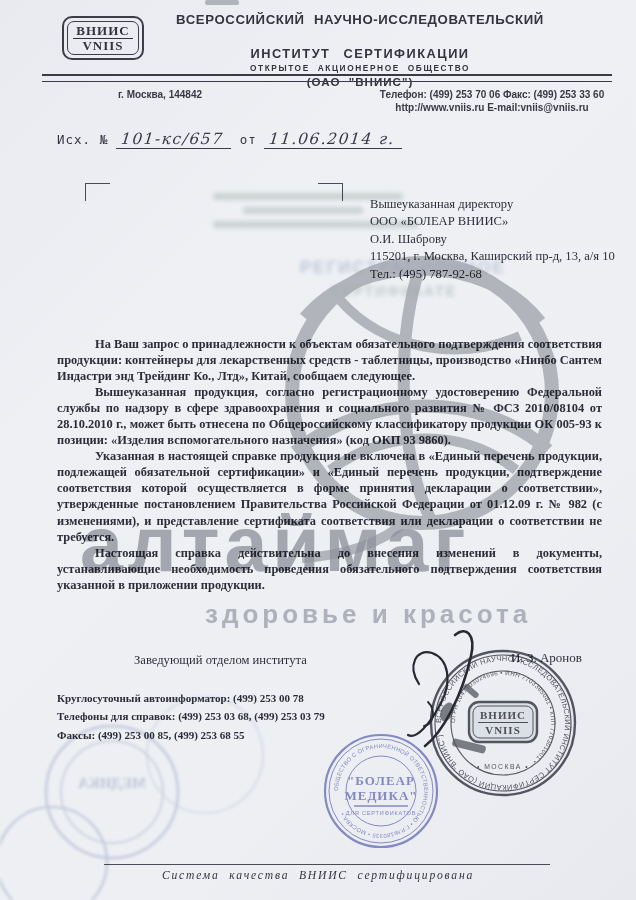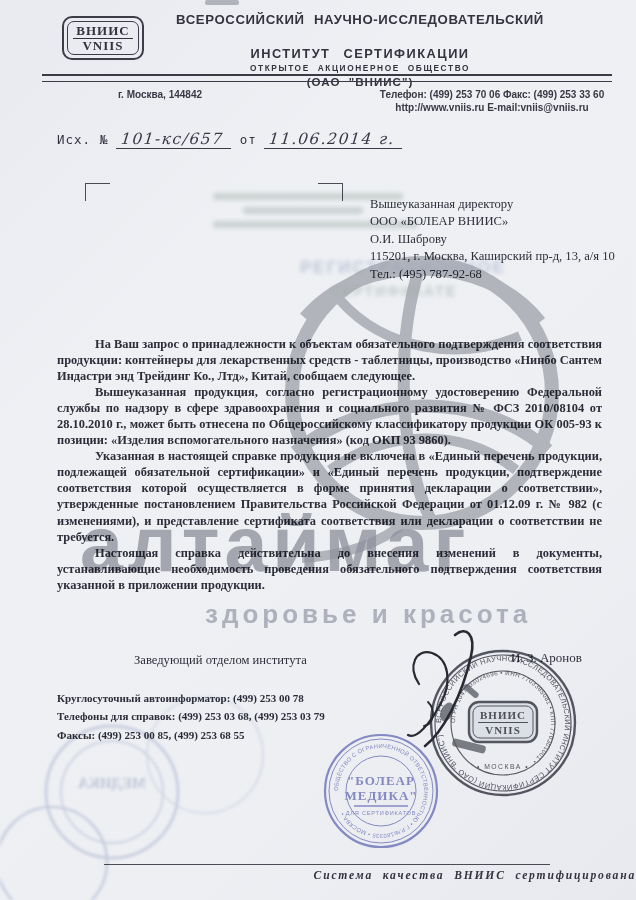--- a/index.html
+++ b/index.html
@@ -52,21 +52,21 @@
   .body-text{left:57px;top:336px;width:545px;font-size:12.4px;line-height:16.05px;
     text-align:justify;color:#2c2d38;}
   .body-text p{margin:0;text-indent:38px;font-weight:bold;}
   
   .sig-position{left:95px;top:653px;font-size:12.6px;color:#2e2f3a;margin-left:39px;}
   .sig-name{left:511px;top:650px;font-size:13px;color:#2e2f3a;}
   
   .contacts{left:57px;top:689px;font-size:11px;line-height:18.4px;font-weight:bold;color:#2b2c37;}
   
   .foot-rule{left:104px;top:864px;width:446px;border-top:1.4px solid #4a4b55;}
-  .foot-text{left:0;top:869px;width:636px;text-align:right;font-weight:bold;font-style:italic;
+  .foot-text{left:0;top:869px;width:636px;text-align:center;font-weight:normal;font-style:italic;
     font-size:11.6px;letter-spacing:1.8px;word-spacing:5px;color:#33343e;}
   
   .wm-layer{left:0;top:0;width:636px;height:900px;pointer-events:none;mix-blend-mode:multiply;}
   .wm-brand{left:80px;top:506px;font-family:"Liberation Sans",sans-serif;font-weight:bold;
     font-size:77px;letter-spacing:5px;color:#9a9ba5;opacity:.78;line-height:1;}
   .wm-tagline{left:205px;top:599px;font-family:"Liberation Sans",sans-serif;font-weight:bold;
     font-size:26px;letter-spacing:4px;color:#a4a7b3;opacity:.75;}
   .ghost{filter:blur(2px);opacity:.5;font-family:"Liberation Sans",sans-serif;font-weight:bold;}
   .ghost-a{left:213px;top:193px;width:205px;}
   .ghost-a .bar{height:7px;border-radius:3px;background:#b7c2ba;margin-bottom:7px;}

